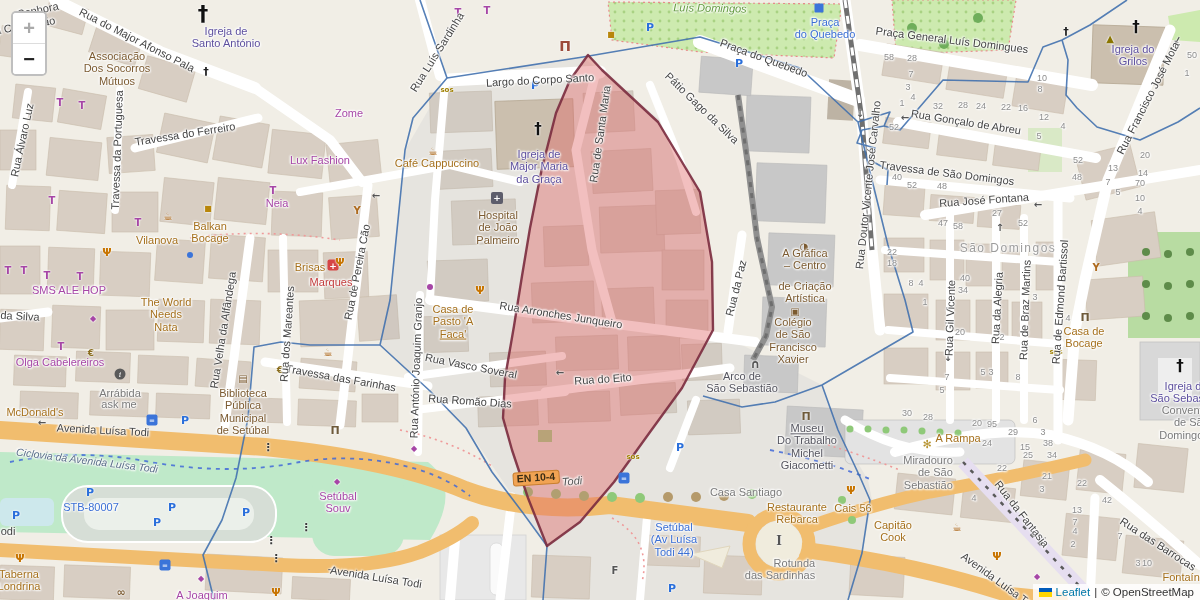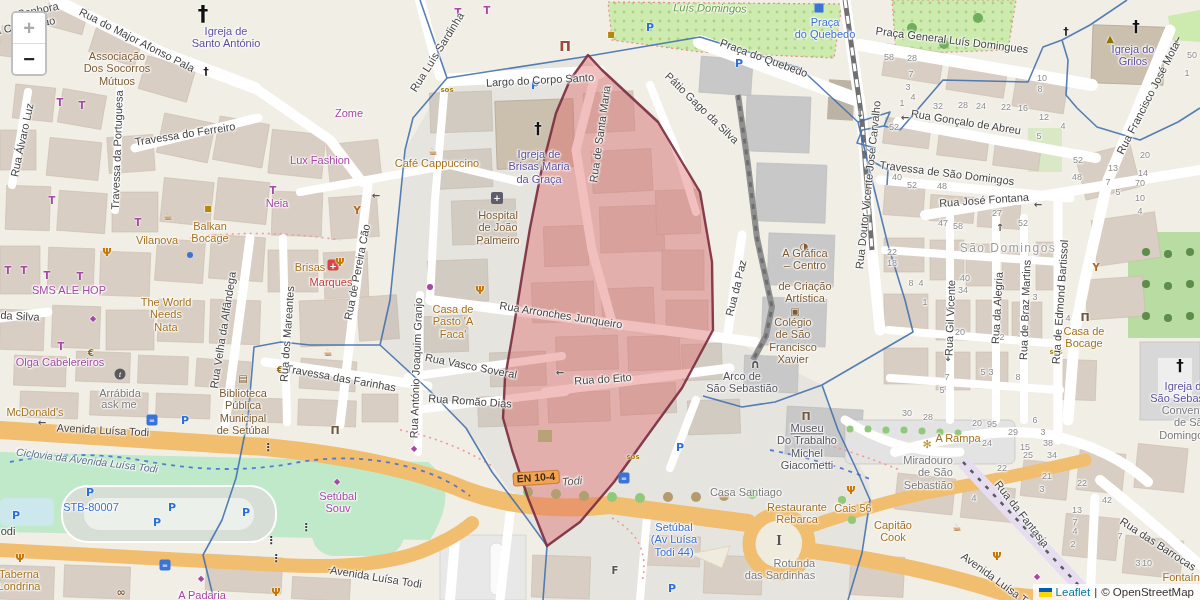--- a/index.html
+++ b/index.html
@@ -510,21 +510,21 @@
         <span style="display: block;">das Sardinhas</span>
       </div>
       <div class="lbl pk" style="left: 710px; top: 8px; --r: 1deg;">Luís Domingos</div>
       <div class="lbl pl" style="left: 988px; top: 249px; margin-left: 20px; --r: 0deg;">São Domingos</div>
       <div class="lbl ch" style="left: 226px; top: 37px; --r: 0deg;">
         <span style="display: block;">Igreja de</span>
         <span style="display: block;">Santo António</span>
       </div>
       <div class="lbl ch" style="left: 539px; top: 166px; --r: 0deg;">
         <span style="display: block;">Igreja de</span>
-        <span style="display: block;">Brisas Maria</span>
+        <span style="display: block;">Major Maria</span>
         <span style="display: block;">da Graça</span>
       </div>
       <div class="lbl ch" style="left: 1133px; top: 55px; --r: 0deg;">
         <span style="display: block;">Igreja do</span>
         <span style="display: block;">Grilos</span>
       </div>
       <div class="lbl ch" style="left: 1186px; top: 392px; --r: 0deg;">
         <span style="display: block;">Igreja de</span>
         <span style="display: block;">São Sebastião</span>
       </div>
@@ -557,36 +557,36 @@
       <div class="lbl ph" style="left: 331px; top: 282px; --r: 0deg;">Marques</div>
       <div class="lbl am" style="left: 437px; top: 163px; --r: 0deg;">Café Cappuccino</div>
       <div class="lbl civ" style="left: 498px; top: 227px; --r: 0deg;">
         <span style="display: block;">Hospital</span>
         <span style="display: block;">de João</span>
         <span style="display: block;">Palmeiro</span>
       </div>
       <div class="lbl am" style="left: 453px; top: 321px; --r: 0deg;">
         <span style="display: block;">Casa de</span>
         <span style="display: block;">Pasto 'A</span>
-        <span style="display: block;">Faca'</span>
+        <span style="display: block; text-decoration: underline;">Faca'</span>
       </div>
       <div class="lbl am" style="left: 35px; top: 412px; --r: 0deg;">McDonald's</div>
       <div class="lbl mut" style="left: 120px; top: 393px; --r: 0deg;">Arrábida</div>
       <div class="lbl mut" style="left: 119px; top: 404px; --r: 0deg;">ask me</div>
       <div class="lbl civ" style="left: 243px; top: 412px; --r: 0deg;">
         <span style="display: block;">Biblioteca</span>
         <span style="display: block;">Pública</span>
         <span style="display: block;">Municipal</span>
         <span style="display: block;">de Setúbal</span>
       </div>
       <div class="lbl am" style="left: 19px; top: 580px; --r: 0deg;">
         <span style="display: block;">Taberna</span>
         <span style="display: block;">Londrina</span>
       </div>
-      <div class="lbl shop" style="left: 202px; top: 595px; --r: 0deg;">A Padaria</div>
+      <div class="lbl shop" style="left: 202px; top: 595px; --r: 0deg;">A Joaquim</div>
       <div class="lbl shop" style="left: 338px; top: 502px; --r: 0deg;">
         <span style="display: block;">Setúbal</span>
         <span style="display: block;">Souv</span>
       </div>
       <div class="lbl tr" style="left: 91px; top: 507px; --r: 0deg;">STB-80007</div>
       <div class="lbl tr" style="left: 825px; top: 28px; --r: 0deg;">
         <span style="display: block;">Praça</span>
         <span style="display: block;">do Quebedo</span>
       </div>
       <div class="lbl tr" style="left: 674px; top: 539px; --r: 0deg;">

